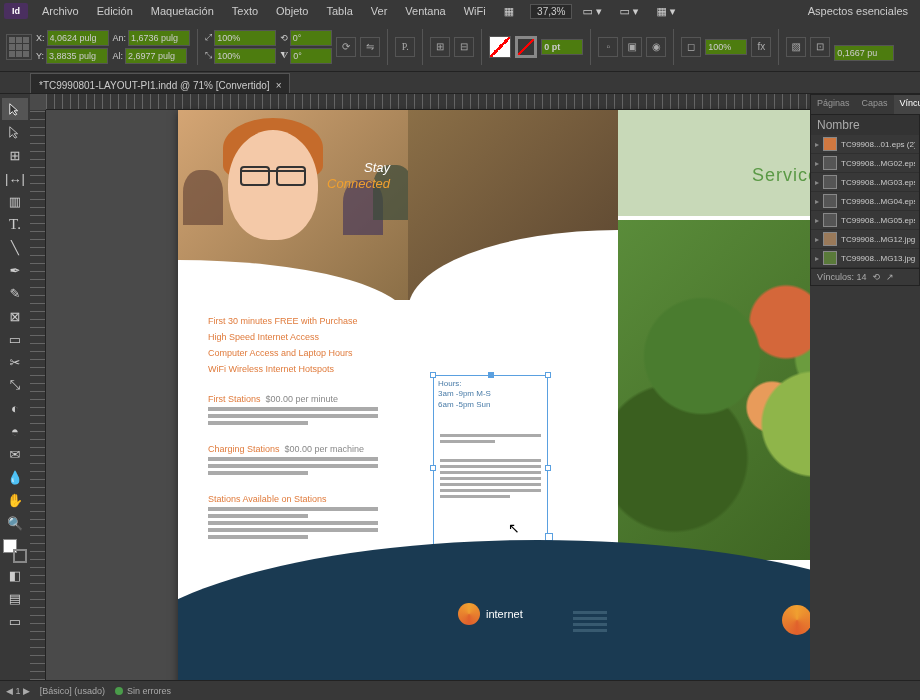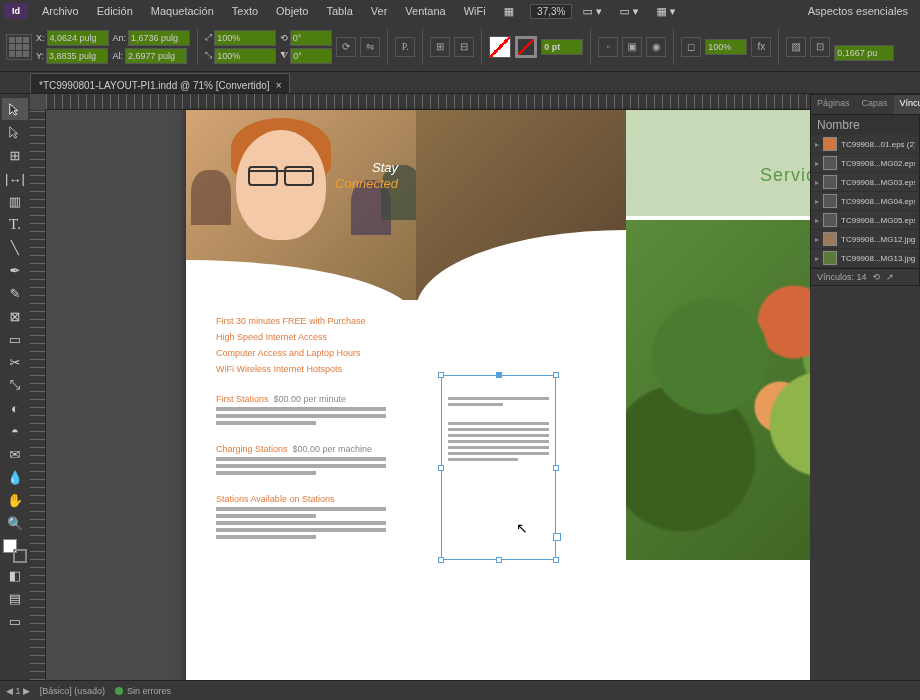--- a/index.html
+++ b/index.html
@@ -34,21 +34,21 @@
 .toolbox .fillstroke { width:24px; height:24px; position:relative; margin-top:4px;}
 .toolbox .fillstroke .f { position:absolute; top:0; left:0; width:14px; height:14px; background:#fff; border:1px solid #888;}
 .toolbox .fillstroke .s { position:absolute; bottom:0; right:0; width:14px; height:14px; background:transparent; border:2px solid #888;}
 
 .canvas-area { flex:1; background:#4a4a4a; position:relative; overflow:hidden;}
 .ruler-h { position:absolute; top:0; left:16px; right:0; height:16px; background:#383838; border-bottom:1px solid #222;}
 .ruler-v { position:absolute; top:16px; left:0; bottom:0; width:16px; background:#383838; border-right:1px solid #222;}
 .ruler-h::after, .ruler-v::after { content:''; position:absolute; inset:0; background:repeating-linear-gradient(90deg,#666 0,#666 1px,transparent 1px,transparent 8px);}
 .ruler-v::after { background:repeating-linear-gradient(0deg,#666 0,#666 1px,transparent 1px,transparent 8px);}
 
-.doc { position:absolute; top:16px; left:156px; width:720px; height:590px; background:#fff; box-shadow:0 2px 8px rgba(0,0,0,.5); }
+.doc { position:absolute; top:16px; left:148px; width:720px; height:590px; background:#fff; box-shadow:0 2px 8px rgba(0,0,0,.5); }
 
 .panel1 { position:absolute; left:0; top:0; width:230px; height:100%;}
 .panel1 .photo { width:230px; height:190px; background:linear-gradient(135deg,#d4a574,#8b6f47); overflow:hidden; position:relative;}
 .panel1 .photo .face { position:absolute; left:50px; top:20px; width:90px; height:110px; background:#f4c9a8; border-radius:50% 50% 45% 45%;}
 .panel1 .photo .hair { position:absolute; left:45px; top:8px; width:100px; height:60px; background:#c56b2b; border-radius:50% 50% 20% 20%;}
 .panel1 .photo .glasses { position:absolute; left:62px; top:60px; width:66px; height:18px; border-top:2px solid #333;}
 .panel1 .photo .glasses::before, .panel1 .photo .glasses::after { content:''; position:absolute; top:-6px; width:26px; height:16px; border:2px solid #333; border-radius:4px;}
 .panel1 .photo .glasses::before{left:0;} .panel1 .photo .glasses::after{right:0;}
 .panel1 .photo .bg-person { position:absolute; width:40px; height:55px; background:#6b4a3a; border-radius:40% 40% 0 0; opacity:.7;}
 .panel1 .stay { position:absolute; right:18px; top:50px; color:#fff; font-size:13px; font-style:italic;}
@@ -269,20 +269,25 @@
             <div class="gray-line"></div>
             <div class="gray-line"></div>
             <div class="gray-line half"></div>
         </div>
       </div>
 
       <div class="panel2">
         <div class="photo-ext"></div>
           <div class="curve2"></div>
         <div class="textframe">
+          <div class="tf-text">
+            <div>Hours:</div>
+            <div>3am -9pm M-S</div>
+            <div>6am -5pm Sun</div>
+          </div>
           <div style="height:18px"></div>
           <div class="tf-line"></div>
             <div class="tf-line" style="width:55px"></div>
           <div style="height:10px"></div>
           <div class="tf-line"></div>
             <div class="tf-line"></div>
             <div class="tf-line"></div>
             <div class="tf-line"></div>
             <div class="tf-line"></div>
             <div class="tf-line"></div>
@@ -298,20 +303,37 @@
           <div class="outport"></div>
         </div>
         <div class="cursor">↖</div>
       </div>
 
       <div class="panel3">
         <div class="title">Service Menu</div>
         <div class="salad"></div>
       </div>
 
+      <div class="footer-curve">
+        <div class="shape"></div>
+        <div class="logo1">
+            <div class="swirl"></div>
+            <span>internet</span>
+          </div>
+        <div class="bars">
+            <div></div>
+            <div></div>
+            <div></div>
+            <div></div>
+          </div>
+        <div class="logo2">
+            <div class="swirl"></div>
+            <div><span>internet</span><span class="sub">café</span></div>
+          </div>
+      </div>
     </div>
   </div>
 
   <div class="panels">
     <div class="link-panel">
       <div class="tabs">
         <div>Páginas</div>
         <div>Capas</div>
         <div class="active">Vínculos</div>
       </div>

